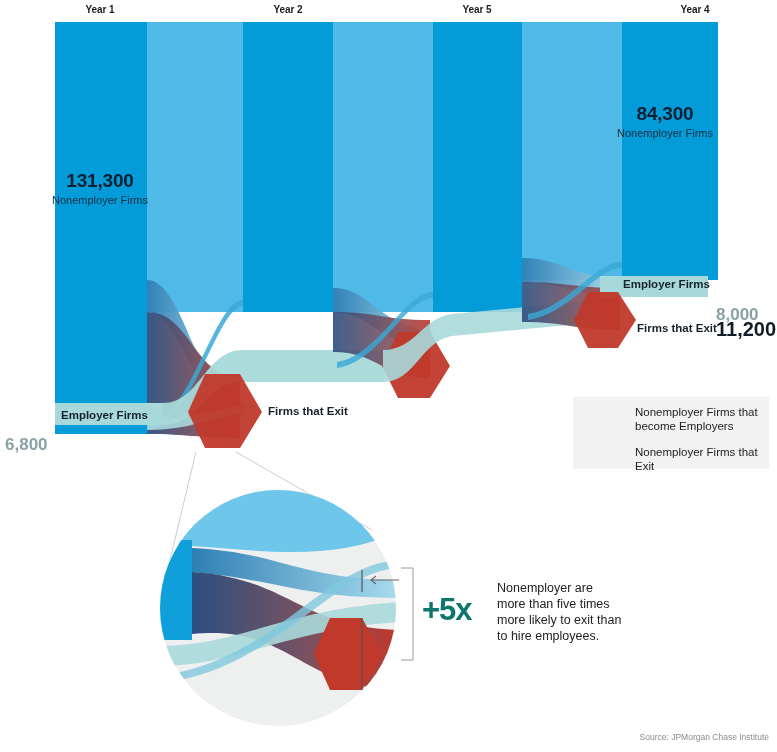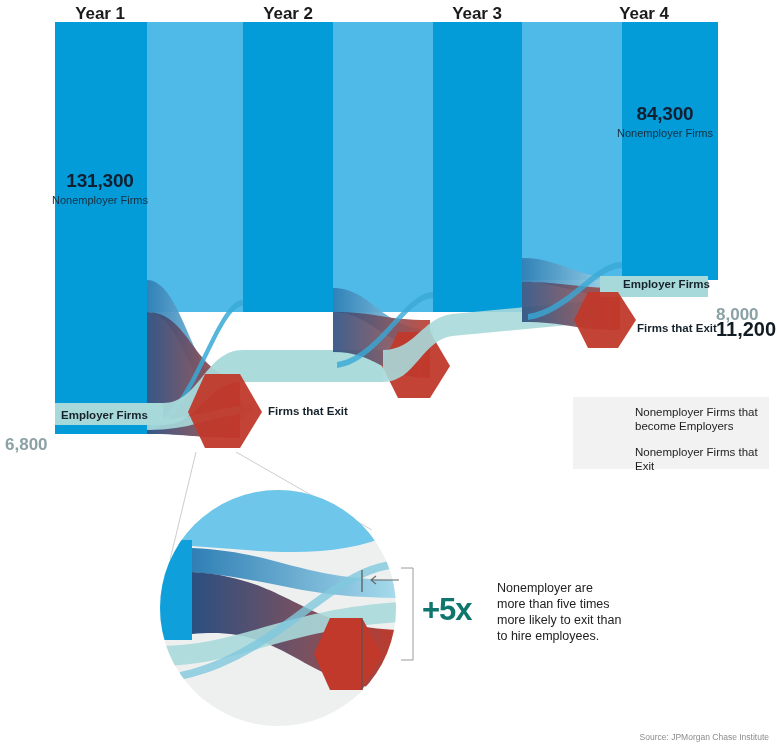--- a/index.html
+++ b/index.html
@@ -21,21 +21,21 @@
     height: 752px;
   }
   svg.layer {
     position: absolute;
     left: 0; top: 0;
     width: 777px;
     height: 752px;
   }
   .yearlabel {
     position: absolute;
-    font-size: 17px;
+    font-size: 10px;
     font-weight: bold;
     color: #1b1b1b;
     letter-spacing: -0.1px;
     white-space: nowrap;
     transform: translateX(-50%);
   }
   .bignum {
     position: absolute;
     font-size: 19px;
     font-weight: bold;
@@ -246,22 +246,22 @@
       <path d="M413,568 L413,660 L401,660 M413,568 L401,568" fill="none" stroke="#9a9a9a" stroke-width="1"></path>
       <path d="M399,580 L372,580 M376,576 L371,580 L376,584" fill="none" stroke="#666" stroke-width="1.1"></path>
     </g>
 
     <rect x="586" y="408" width="40" height="11" fill="url(#gLegBecome)"></rect>
     <rect x="586" y="448" width="40" height="11" fill="url(#gLegExit)"></rect>
   </svg>
 
   <div class="yearlabel" style="left:100px; top:4px;">Year 1</div>
   <div class="yearlabel" style="left:288px; top:4px;">Year 2</div>
-  <div class="yearlabel" style="left:477px; top:4px;">Year 3</div>
-  <div class="yearlabel" style="left:644px; top:4px;">Year 4</div>
+  <div class="yearlabel" style="left:477px; top:4px;">Year 5</div>
+  <div class="yearlabel" style="left:695px; top:4px;">Year 4</div>
 
   <div class="bignum" style="left:100px; top:170px;">131,300</div>
   <div class="bigsub" style="left:100px; top:194px;">Nonemployer
 Firms</div>
 
   <div class="bignum" style="left:665px; top:103px;">84,300</div>
   <div class="bigsub" style="left:665px; top:127px;">Nonemployer
 Firms</div>
 
   <div class="valnum-teal" style="left:5px; top:404px;">6,800</div>

